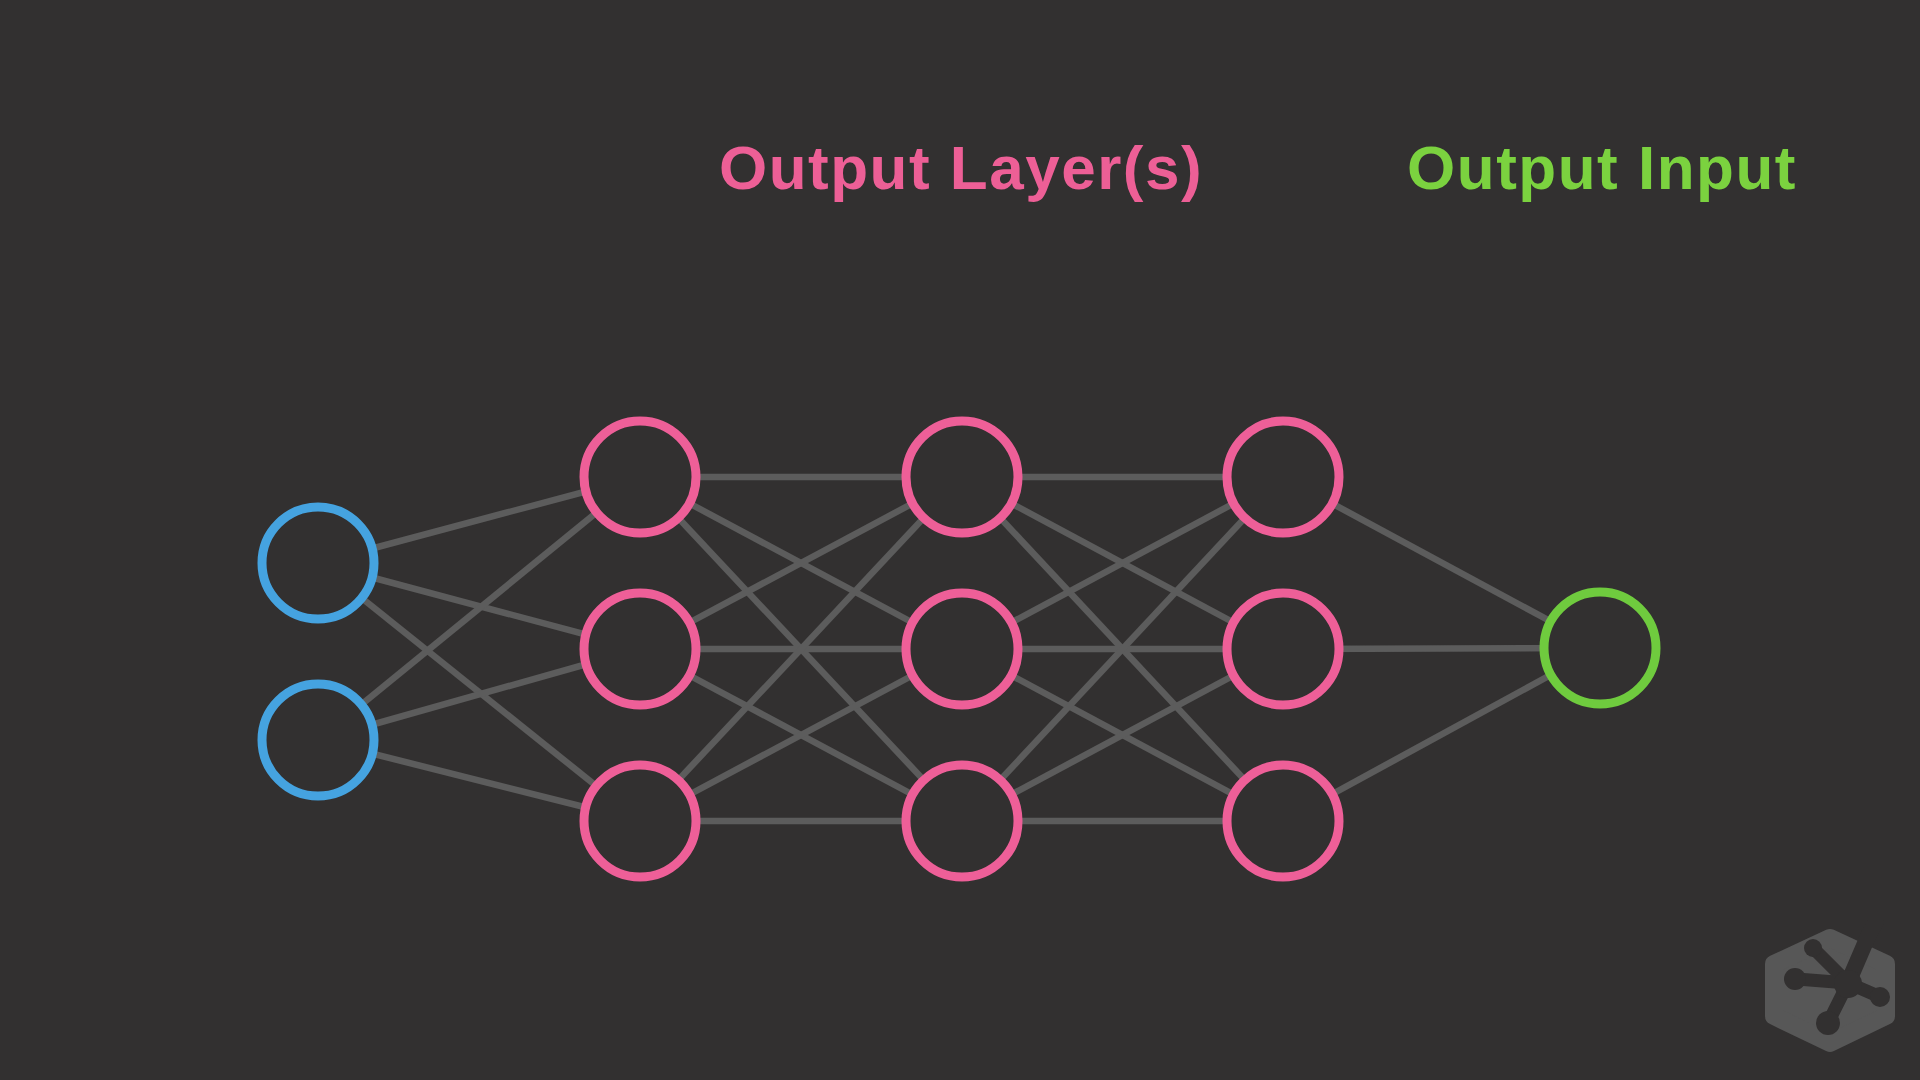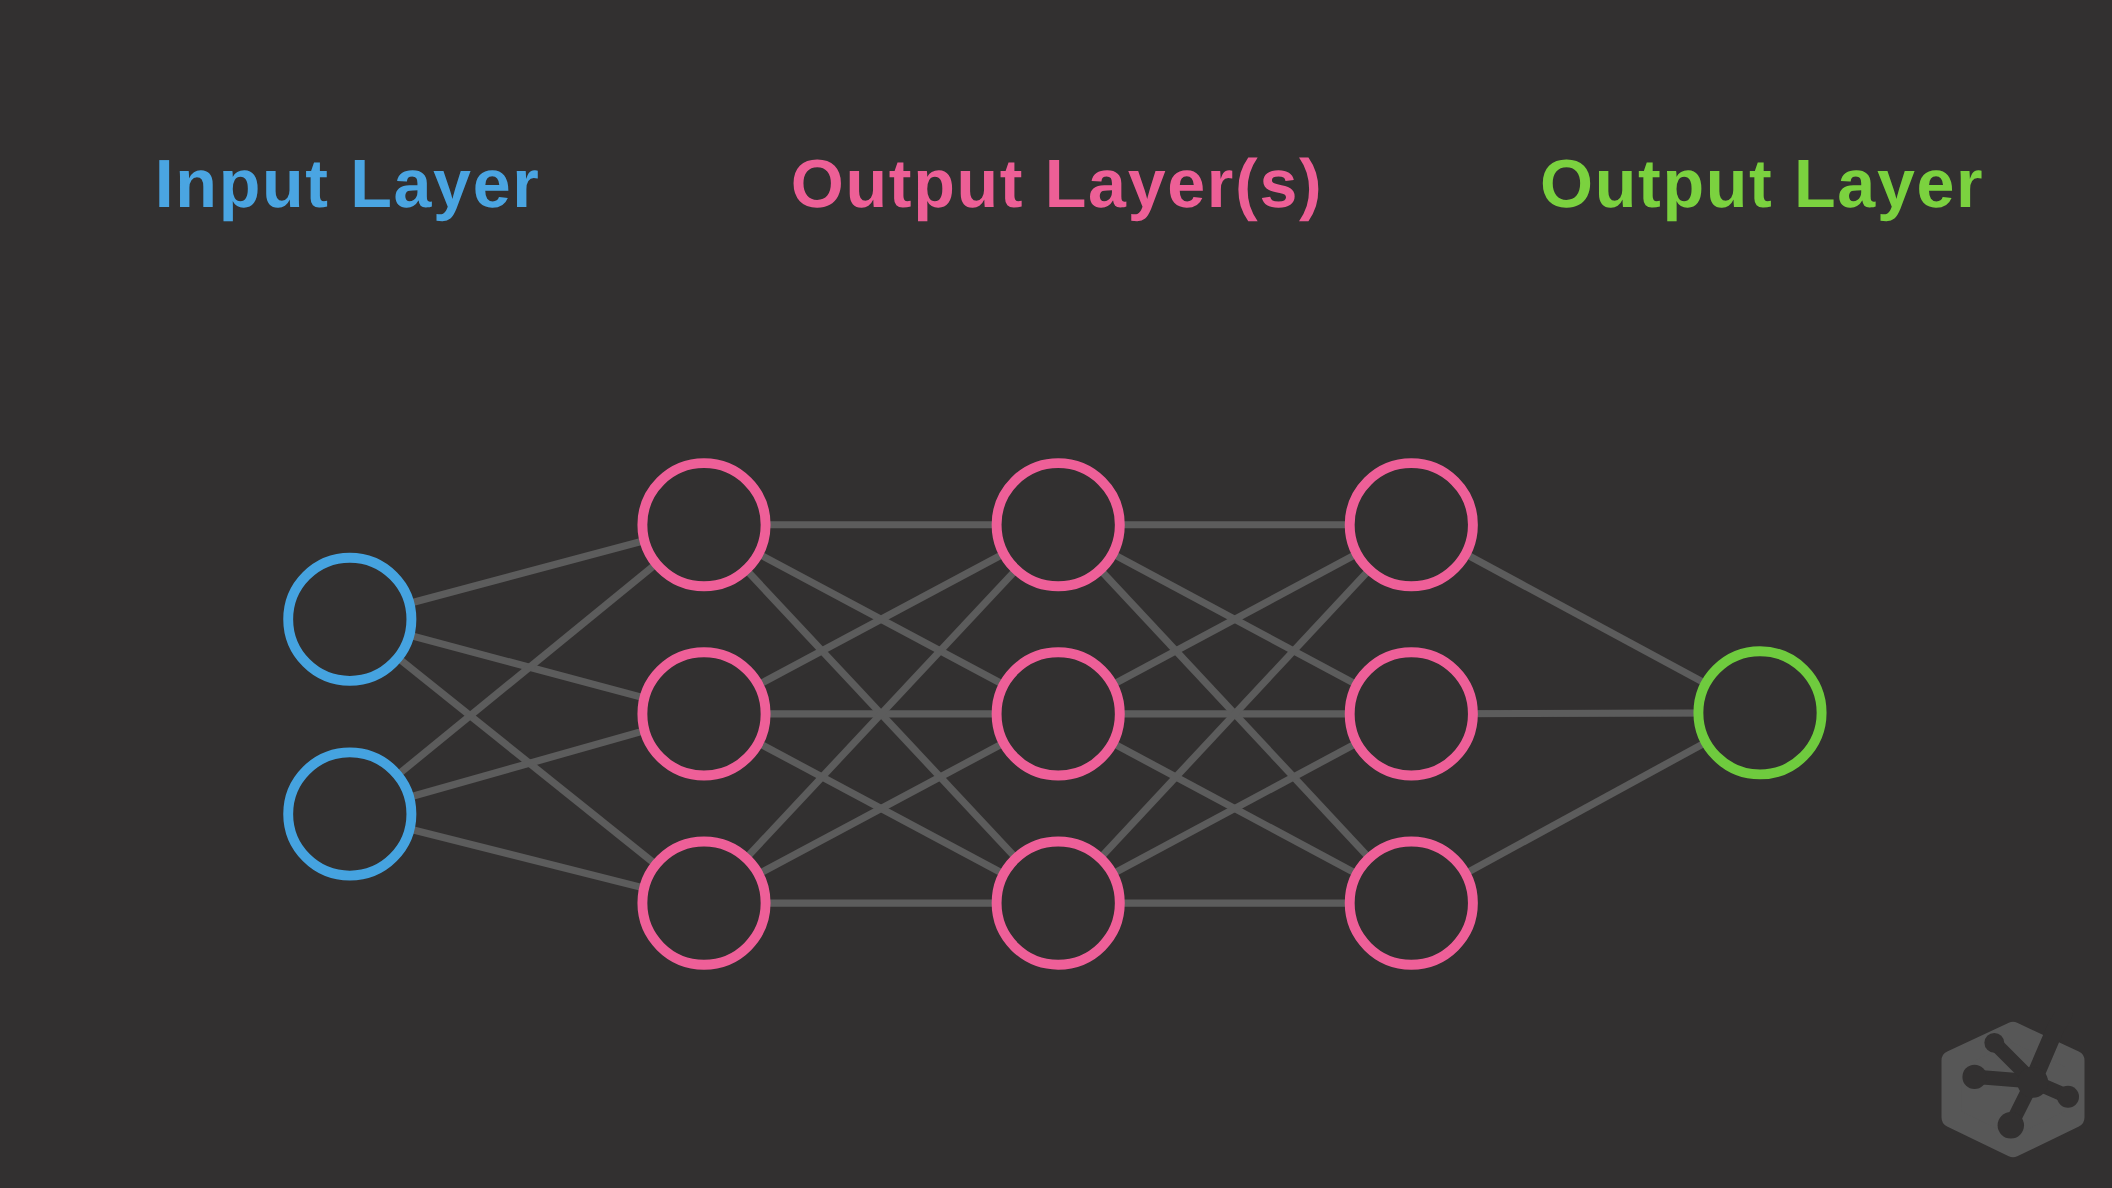--- a/index.html
+++ b/index.html
@@ -62,23 +62,22 @@
       <circle cx="640" cy="821" r="56" fill="#323030" stroke="#ee5f98" stroke-width="9"></circle>
       <circle cx="962" cy="477" r="56" fill="#323030" stroke="#ee5f98" stroke-width="9"></circle>
       <circle cx="962" cy="649" r="56" fill="#323030" stroke="#ee5f98" stroke-width="9"></circle>
       <circle cx="962" cy="821" r="56" fill="#323030" stroke="#ee5f98" stroke-width="9"></circle>
       <circle cx="1283" cy="477" r="56" fill="#323030" stroke="#ee5f98" stroke-width="9"></circle>
       <circle cx="1283" cy="649" r="56" fill="#323030" stroke="#ee5f98" stroke-width="9"></circle>
       <circle cx="1283" cy="821" r="56" fill="#323030" stroke="#ee5f98" stroke-width="9"></circle>
       <circle cx="1600" cy="648" r="56" fill="#323030" stroke="#6fcb3e" stroke-width="9"></circle>
     </svg>
 
-  <div class="layer-label label-input" style="left: 316px;">Input Layer</div>
   <div class="layer-label label-hidden" style="left: 961px;">Output Layer(s)</div>
-  <div class="layer-label label-output" style="left: 1602px;">Output Layer</div>
+  <div class="layer-label label-output" style="left: 1602px;">Output Input</div>
 
   <svg id="logo" viewBox="1758 920 144 140">
 
     <path d="M1830 938 L1886 964 L1886 1016 L1830 1043 L1774 1016 L1774 964 Z" fill="var(--logo)" stroke="var(--logo)" stroke-width="18" stroke-linejoin="round"></path>
 
     <g stroke="var(--bg)" fill="var(--bg)" stroke-linecap="round">
       <path d="M1848 983 L1797 979" stroke-width="13" fill="none"></path>
       <path d="M1848 983 L1815 950" stroke-width="13" fill="none"></path>
       <path d="M1848 983 L1829 1021" stroke-width="13" fill="none"></path>
       <path d="M1848 983 L1878 996" stroke-width="13" fill="none"></path>

